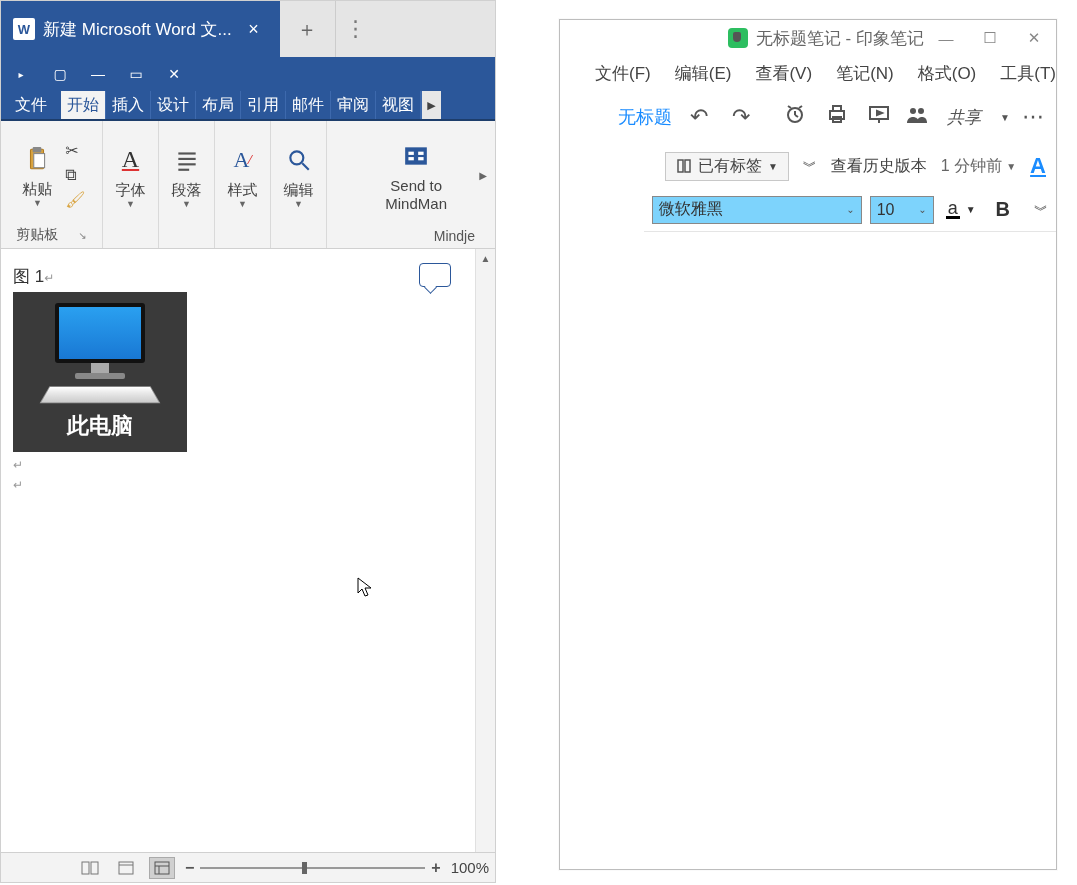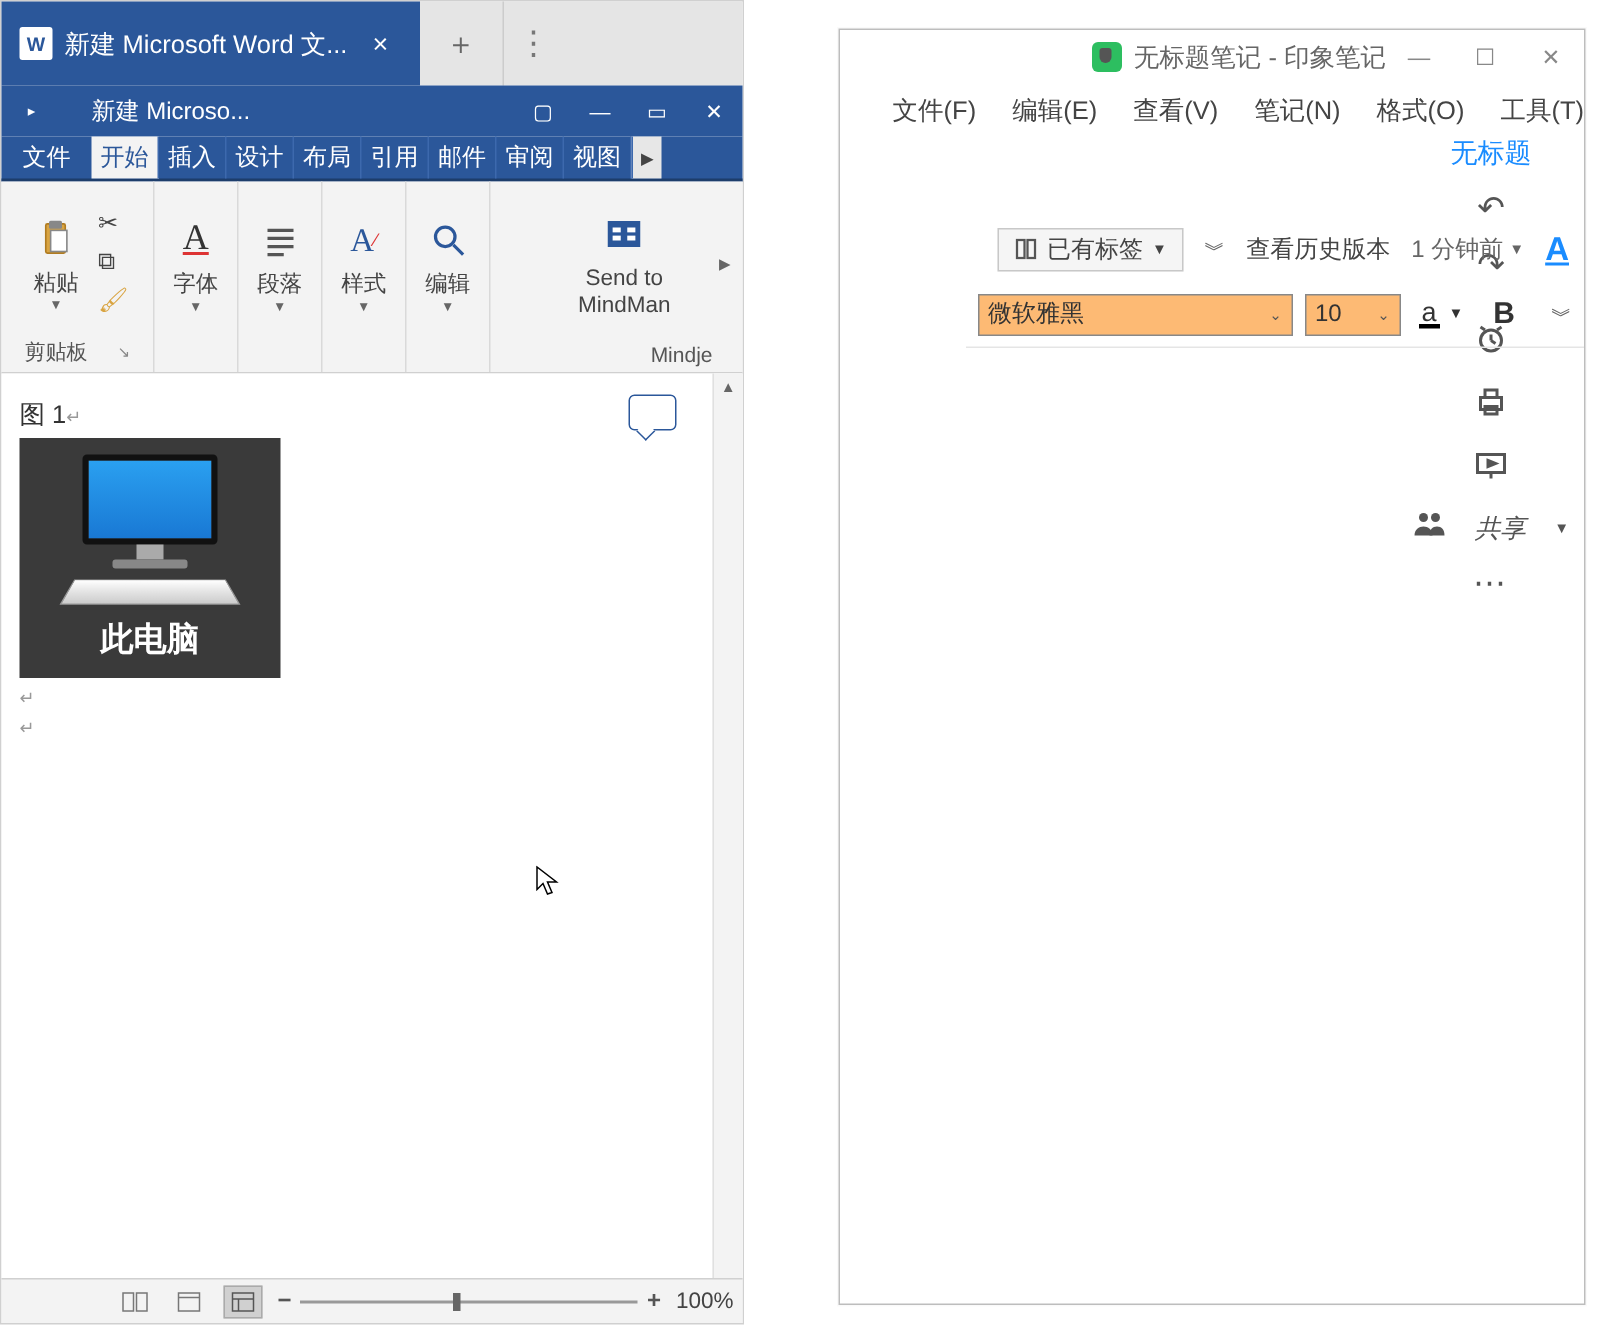--- a/index.html
+++ b/index.html
@@ -66,37 +66,37 @@
   .ev-win { position:absolute; left:559px; top:19px; width:498px; height:851px; border:1px solid #bdbdbd; background:#fff; display:flex; flex-direction:column; box-shadow: 0 0 0 1px rgba(0,0,0,0.02); align-items: flex-end; }
   .ev-title { height:36px; display:flex; align-items:center; font-size:17px; color:#666; padding-left:10px; }
   .ev-title .logo { width:20px; height:20px; background:#2dbe60; border-radius:4px; margin-right:8px; position:relative; }
   .ev-title .logo:before { content:''; position:absolute; left:5px; top:4px; width:8px; height:10px; background:#555; border-radius:2px 2px 4px 4px; }
   .ev-title .sp { flex:1; }
   .ev-title .wbtn { width:44px; text-align:center; font-size:15px; color:#888; cursor:pointer; }
 
   .ev-menu { height:34px; display:flex; align-items:center; gap:24px; padding-left:12px; font-size:17px; color:#444; }
   .ev-menu span { cursor:pointer; }
 
-  .ev-tool1 { height:54px; display:flex; align-items:center; padding:0 10px; gap:12px; color:#555;flex-direction:column; }
+  .ev-tool1 { height:54px; display:flex; align-items:center; padding:0 10px; gap:12px; color:#555; }
   .ev-tool1 .notetitle { color:#1a8cff; font-size:18px; cursor:pointer; }
   .ev-tool1 .tb { font-size:22px; cursor:pointer; color:#555; width:30px; text-align:center; }
   .ev-tool1 .share { display:flex; align-items:center; gap:19px; font-size:17px; cursor:pointer;font-style:italic; }
   .ev-tool1 .share .ppl { font-size:20px; }
   .ev-tool1 .dots { font-size:22px; letter-spacing:2px; }
 
   .ev-tool2 { height:44px; display:flex; align-items:center; padding:0 10px; gap:14px; font-size:16px; color:#444; }
   .tag-btn { border:1px solid #c8c8c8; background:#f5f5f5; padding:3px 10px; display:flex; align-items:center; gap:6px; cursor:pointer; font-size:16px; }
   .tag-btn .dd { font-size:10px; }
   .dbldown { font-size:14px; color:#666; cursor:pointer; line-height:8px; }
   .ev-tool2 .hist { cursor:pointer; flex:1; }
   .ev-tool2 .time { color:#666; cursor:pointer; display:flex; align-items:center; gap:4px; }
   .ev-tool2 .Abtn { color:#1a8cff; font-size:22px; font-weight:bold; text-decoration:underline; cursor:pointer; }
 
   .ev-tool3 { height:44px; display:flex; align-items:center; padding:0 8px; gap:8px; font-size:16px; color:#333; border-bottom:1px solid #e5e5e5; }
-  .ev-sel { border:1px solid #888; height:28px; display:flex; align-items:center; padding:0 6px; background:#fdba74; cursor:pointer; }
+  .ev-sel { border:1px solid #888; height:28px; display:flex; align-items:center; padding:0 6px; background:#7dd3fc; cursor:pointer; }
   .ev-sel.font { width:210px; justify-content:space-between; }
   .ev-sel.size { width:64px; justify-content:space-between; }
   .ev-sel .dd { font-size:10px; color:#555; }
   .colorbtn { display:flex; align-items:center; gap:6px; cursor:pointer; padding:0 4px; }
   .colorbtn .a-under { font-size:18px; border-bottom:3px solid #000; line-height:16px; padding:0 2px; }
   .boldbtn { font-size:20px; font-weight:bold; cursor:pointer; padding:0 8px; }
   .ev-tool3 .sp { flex:1; }
 
   .ev-body { flex:1; background:#fff; }
 
@@ -113,21 +113,20 @@
       <span class="word-tab-icon">W</span>
       <span>新建 Microsoft Word 文...</span>
       <span class="word-tab-close">×</span>
     </div>
     <div class="plus">＋</div>
     <div class="dots">⋮</div>
   </div>
 
   <div class="word-title">
     <div class="ql">▸</div>
-    <div class="ttxt">新建 Microso...</div>
     <div class="wbtn">▢</div>
     <div class="wbtn">—</div>
     <div class="wbtn">▭</div>
     <div class="wbtn">✕</div>
   </div>
 
   <div class="word-ribbon-tabs">
     <div class="rt file">文件</div>
     <div class="rt active">开始</div>
     <div class="rt">插入</div>

